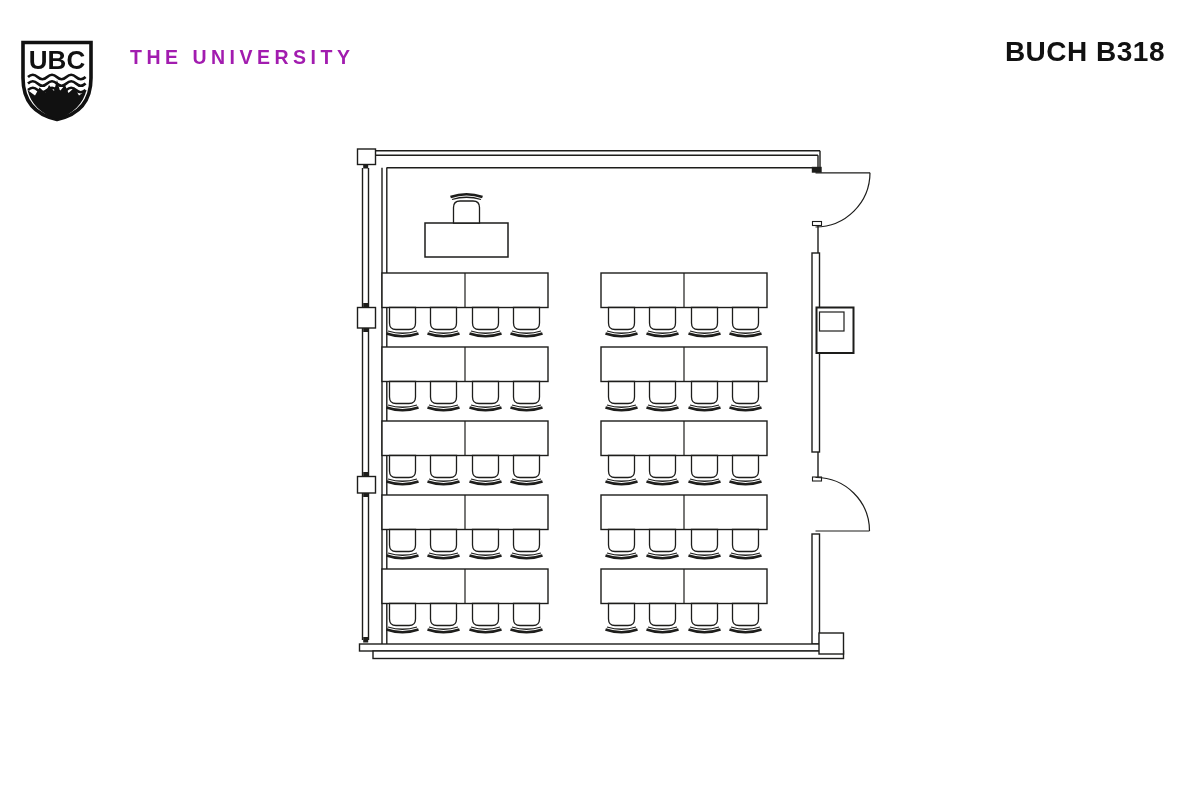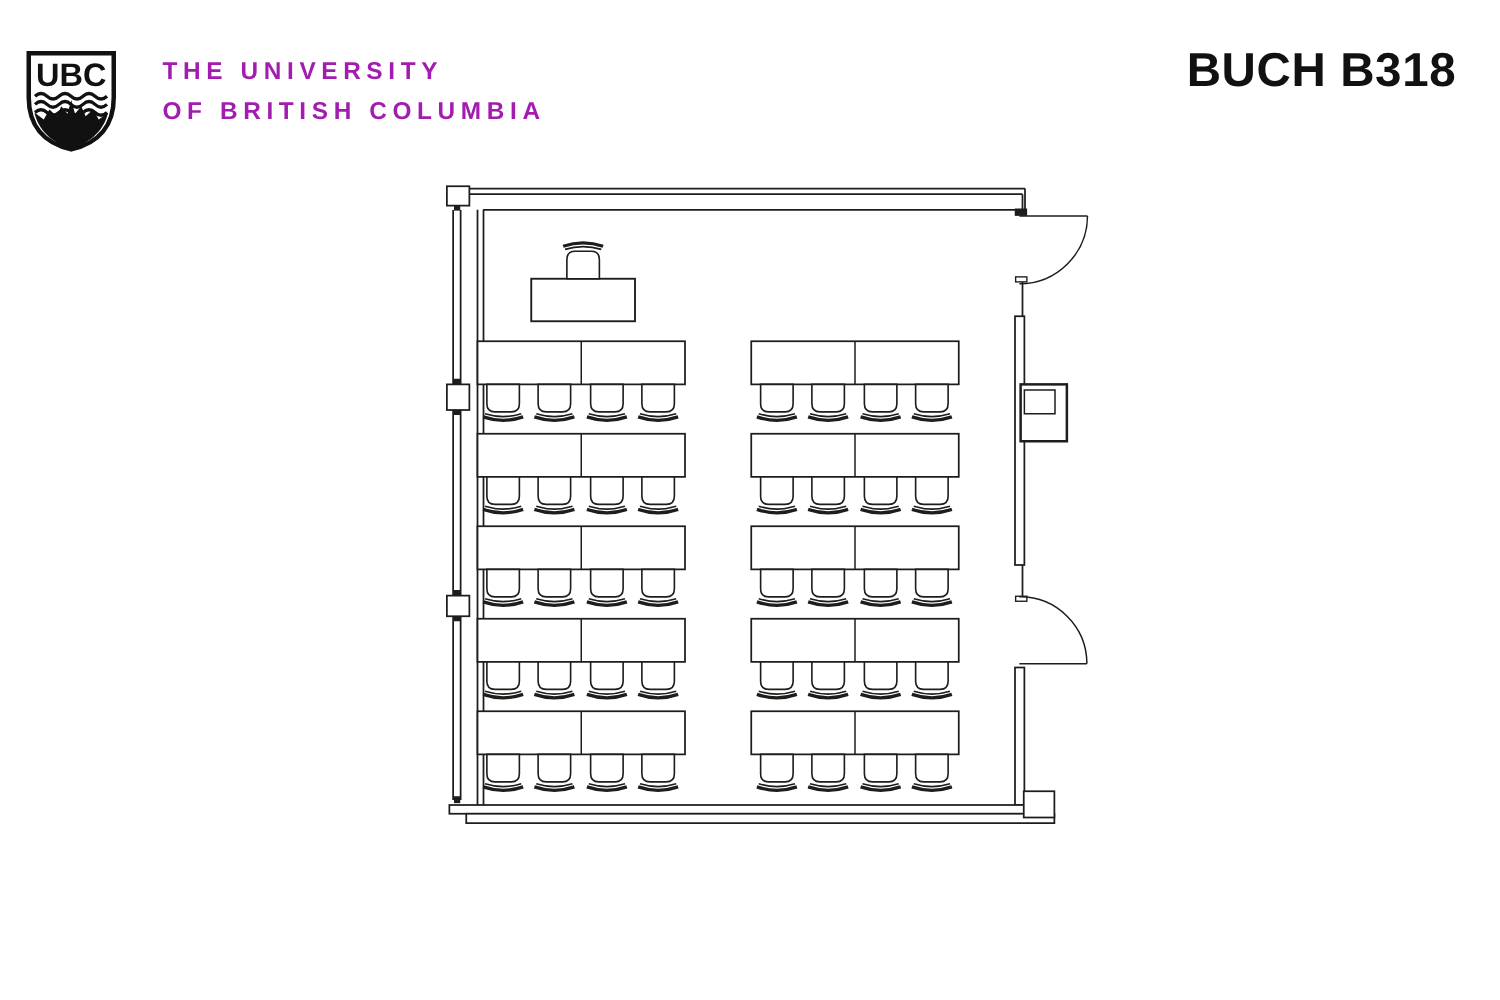--- a/index.html
+++ b/index.html
@@ -3,21 +3,21 @@
 <meta charset="utf-8">
 <style>
   html,body{margin:0;padding:0;background:#ffffff;}
   body{width:1200px;height:800px;position:relative;overflow:hidden;
        font-family:"Liberation Sans",sans-serif;color:#1d1d1b;}
   .logo{position:absolute;left:20px;top:40px;width:74px;height:82px;}
   .uni-name{position:absolute;left:130px;top:41px;font-weight:bold;
             font-size:19.5px;letter-spacing:4.5px;line-height:32px;
             color:#a21caf;white-space:nowrap;}
   .room-title{position:absolute;right:35px;top:36px;font-weight:bold;
-              font-size:38px;letter-spacing:.5px;color:#111;white-space:nowrap;}
+              font-size:28px;letter-spacing:.5px;color:#111;white-space:nowrap;}
   #plan{position:absolute;left:340px;top:140px;}
 </style>
 </head>
 <body>
 
 <div class="logo">
   <svg width="74" height="82" viewBox="0 0 74 82">
     <path d="M 3,2.5 H 71 V 38 C 71,60 59.5,74.5 37,79.5 C 14.5,74.5 3,60 3,38 Z" fill="#ffffff" stroke="#111111" stroke-width="3.6"></path>
     <text x="37" y="29" text-anchor="middle" font-size="26" font-weight="bold" font-family="Liberation Sans, sans-serif" fill="#111111">UBC</text>
     <g stroke="#111111" stroke-width="2.6" fill="none">
@@ -26,21 +26,20 @@
       <path d="M 8,50 q 4.8,-4.5 9.6,0 t 9.6,0 t 9.6,0 t 9.6,0 t 9.6,0 t 9.6,0"></path>
     </g>
     <path fill="#111111" d="M 37,79 C 21,74.5 10.5,63 7.5,50 L 15,55.5 L 19.5,47.5 L 25.5,53 L 29,45
              L 34,51 L 37,40 L 40,51 L 45,45 L 48.5,53 L 54.5,47.5 L 59,55.5 L 66.5,50
              C 63.5,63 53,74.5 37,79 Z"></path>
   </svg>
 </div>
 
 <div class="uni-name">
   <div>THE UNIVERSITY</div>
-  <div>OF BRITISH COLUMBIA</div>
 </div>
 
 <div class="room-title">BUCH B318</div>
 
 <svg id="plan" width="560" height="535" viewBox="340 140 560 535">
 
   <g stroke="#1d1d1b" stroke-width="1.4" fill="none">
 
     <g>
       <line x1="375.5" y1="150.8" x2="820" y2="150.8"></line>

